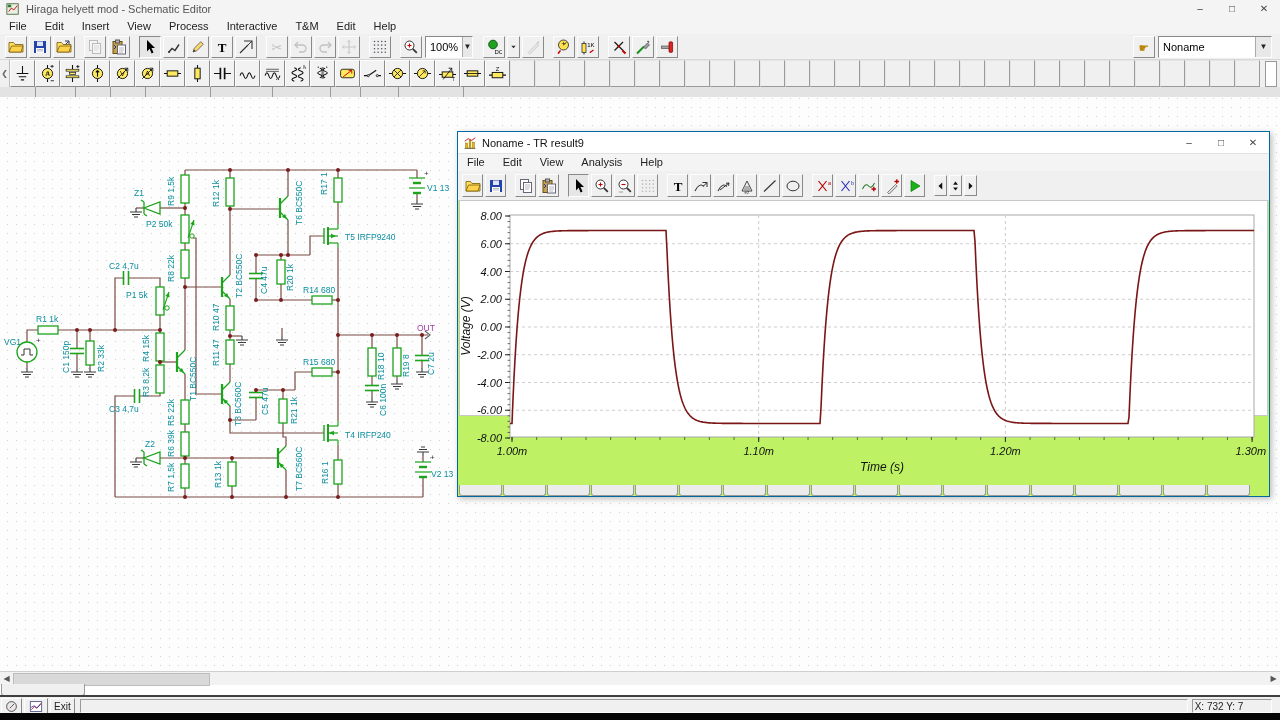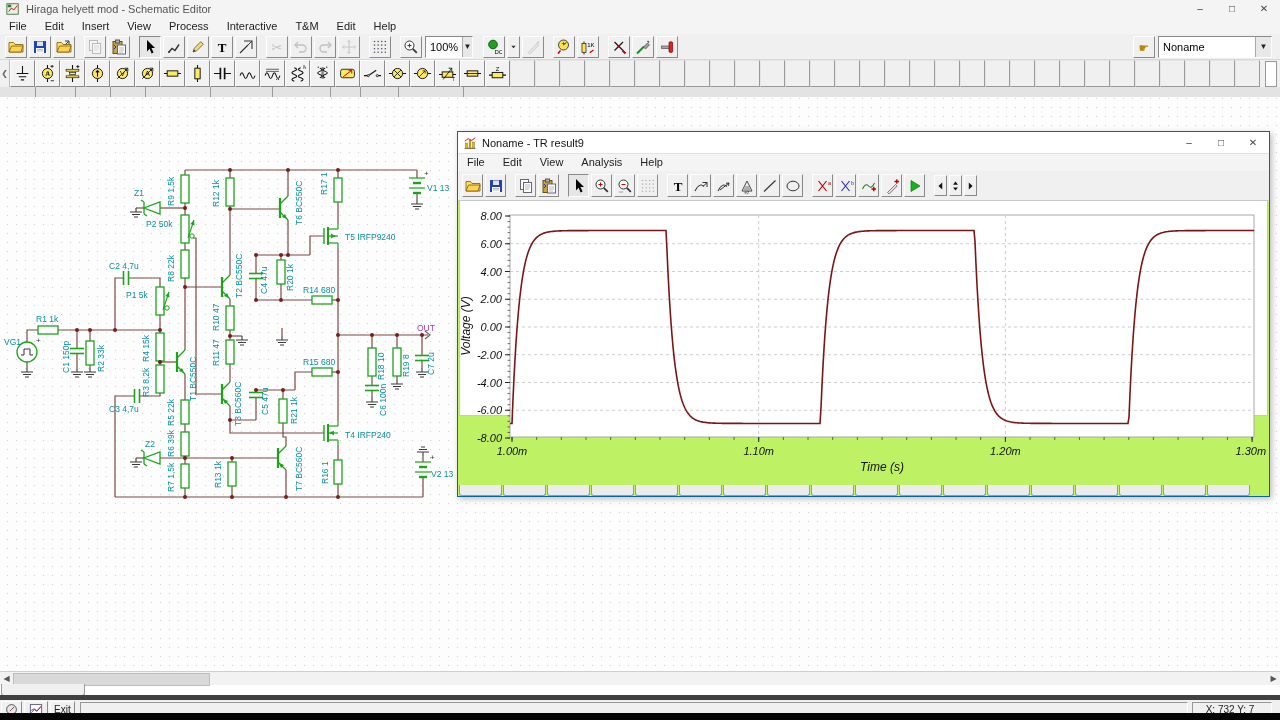--- a/index.html
+++ b/index.html
@@ -29,21 +29,21 @@
   .comptabs{position:absolute;left:0;top:87px;width:1280px;height:10px;background:#e3e3e3;border-bottom:1px solid #9a9a9a;}
   .comptabs i{position:absolute;top:0;width:1px;height:10px;background:#9a9a9a;}
   
   .canvas{position:absolute;left:0;top:97px;width:1280px;height:574px;background:#fcfdfc;background-image:radial-gradient(circle,#ccd4cc 0.7px,rgba(0,0,0,0) 0.9px);background-size:9px 9px;background-position:3px 6px;}
   #schematic{position:absolute;left:0;top:0;}
   
   .hscroll{position:absolute;left:0;top:671px;width:1280px;height:13px;background:#f2f2f2;border-top:1px solid #cfcfcf;}
   .harr{position:absolute;top:0;width:13px;height:13px;font-size:8px;color:#555;text-align:center;line-height:13px;}
   .hthumb{position:absolute;left:13px;top:1px;width:195px;height:11px;background:#d9d9d9;border:1px solid #bdbdbd;}
   .sheettab{position:absolute;left:1px;top:684px;width:82px;height:11px;background:#f0f0f0;border:1px solid #9a9a9a;border-top:none;border-radius:0 0 3px 3px;}
-  .statusbar{position:absolute;left:0;top:695px;width:1280px;height:18px;background:#f0f0f0;display:flex;align-items:center;font-size:10px;color:#222;border-top:5px solid #404040;text-align:center;}
+  .statusbar{position:absolute;left:0;top:695px;width:1280px;height:18px;background:#f0f0f0;display:flex;align-items:center;font-size:10px;color:#222;border-top:2px solid #404040;text-align:center;}
   .sbtn{height:15px;margin:0 1px;padding:0 3px;background:#f0f0f0;border:1px solid;border-color:#fdfdfd #8a8a8a #8a8a8a #fdfdfd;display:flex;align-items:center;}
   .sfield{height:14px;border:1px solid;border-color:#9a9a9a #fdfdfd #fdfdfd #9a9a9a;margin-left:4px;background:#f0f0f0;box-sizing:border-box;}
   .blackstrip{position:absolute;left:0;top:713px;width:1280px;height:7px;background:#050505;}
   
   .rwin{position:absolute;left:457px;top:131px;width:813px;height:366px;background:#bef264;border:1px solid #0369a1;box-shadow:2px 2px 6px rgba(0,0,0,.25);box-sizing:border-box;}
   .rtitle{height:21px;background:#fff;display:flex;align-items:center;font-size:11px;color:#111;border-bottom:1px solid #e2e2e2;}
   .rtitle .appicon{margin:0 5px;display:flex;}
   .rtitle .wb{line-height:21px;}
   .rmenu{height:17px;background:#f4f4f4;display:flex;font-size:11px;color:#222;}
   .rmenu .mi{padding:2px 9px;}
@@ -800,21 +800,21 @@
       <svg viewBox="0 0 16 16" width="16" height="13">
           <rect x="1" y="2" width="14" height="12" fill="#fff" stroke="#447"></rect>
           <path d="M2 12l4-4 3 2 5-6" stroke="#b00" fill="none"></path>
           <path d="M2 9l4-2 3 3 5-5" stroke="#33b" fill="none"></path>
         </svg>
     </span>
     <span class="sbtn">
         <span>Exit</span>
       </span>
     <span class="sfield" style="width:1108px"></span>
-    <span class="sfield" style="width:80px;display:flex;align-items:center;padding-left:13px">X: 732 Y: 7</span>
+    <span class="sfield" style="width:80px;display:flex;align-items:center;padding-left:2px">X: 732 Y: 7</span>
   </div>
   <div class="blackstrip"></div>
 
   <div class="rwin">
     <div class="rtitle">
       <span class="appicon">
         <svg viewBox="0 0 16 16" width="14" height="14">
             <path d="M2 14h12" stroke="#333"></path>
             <rect x="3" y="8" width="2" height="6" fill="#e6b800" stroke="#7a5c00" stroke-width=".5"></rect>
             <rect x="7" y="5" width="2" height="9" fill="#e6b800" stroke="#7a5c00" stroke-width=".5"></rect>

